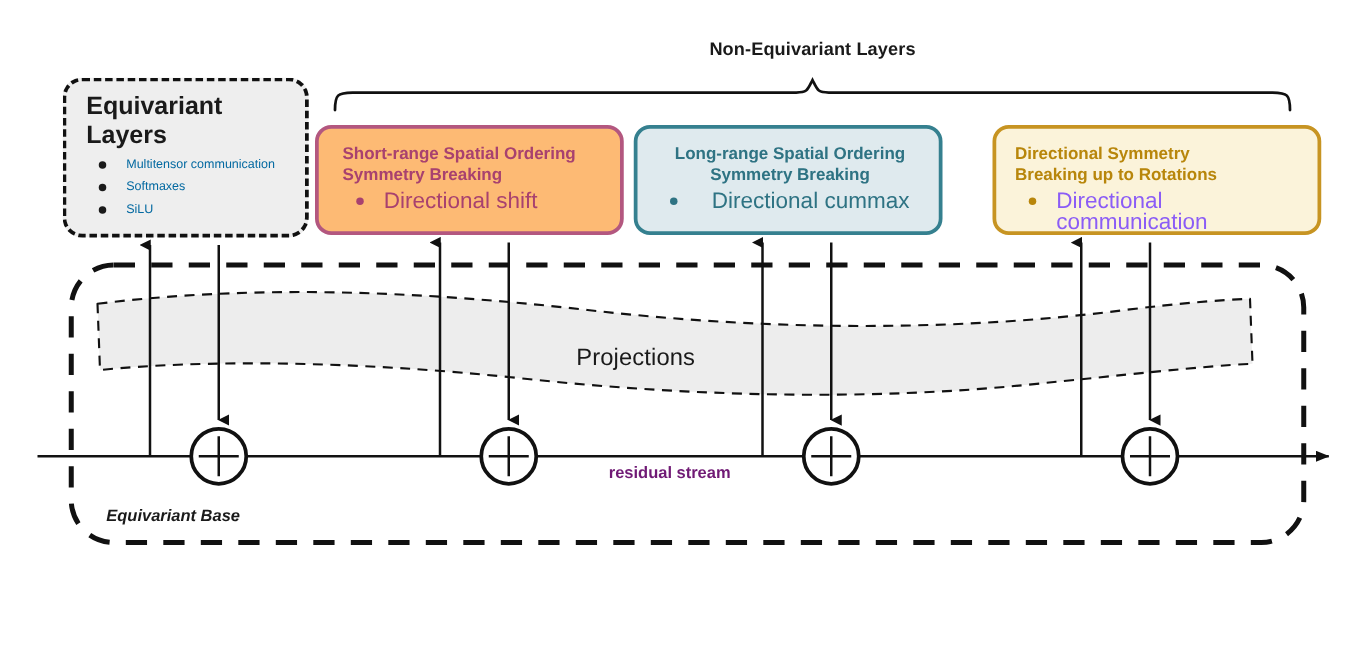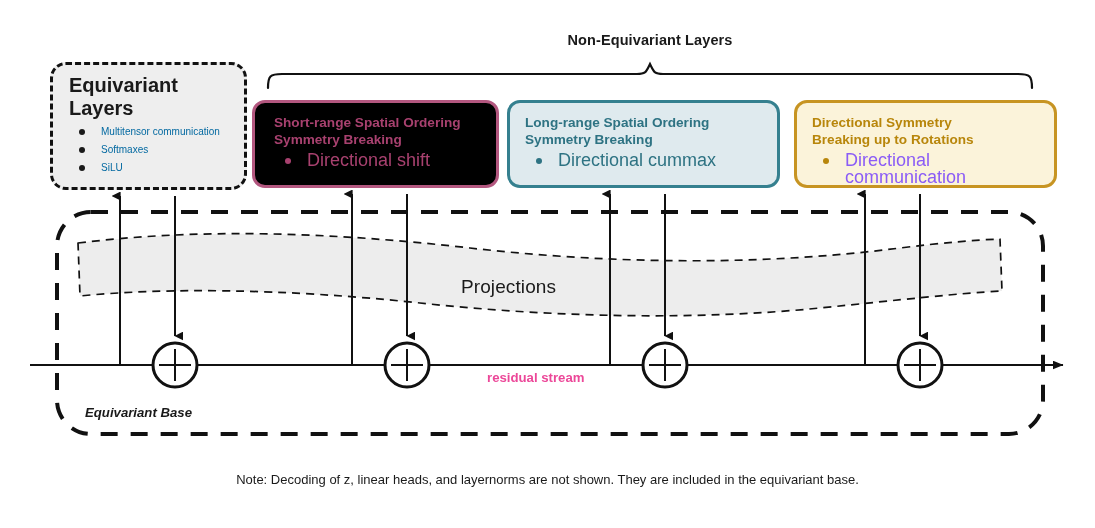--- a/index.html
+++ b/index.html
@@ -112,41 +112,41 @@
   }
   .card-list li .bullet {
     position: absolute;
     left: 11px;
     top: 6px;
     width: 6px;
     height: 6px;
     border-radius: 50%;
   }
   #card-short { left: 252px;  width: 247px; }
-  #card-long  { left: 507px;  width: 273px; }
+  #card-long  { left: 507px;  width: 247px; text-align: center; }
   #card-dir   { left: 762px;  width: 263px; margin-left: 32px; }
 
   
   .projections-label {
     position: absolute;
     left: 461px;
     top: 276px;
     font-size: 19px;
     color: #1a1a1a;
     letter-spacing: 0.1px;
   }
 
   
   .residual-label {
     position: absolute;
     left: 487px;
     top: 370px;
     font-size: 13.2px;
     font-weight: bold;
-    color: #ec4899;
+    color: #701a75;
   }
 
   
   .base-label {
     position: absolute;
     left: 85px;
     top: 405px;
     font-size: 13.2px;
     font-weight: bold;
     color: #1a1a1a;
@@ -266,21 +266,21 @@
         <span class="bullet"></span>
         <span>Softmaxes</span>
       </li>
       <li>
         <span class="bullet"></span>
         <span>SiLU</span>
       </li>
     </ul>
   </div>
 
-  <div class="card" id="card-short" style="border-color: rgb(179, 87, 127); background: #000000; padding-left: 19px;">
+  <div class="card" id="card-short" style="border-color: rgb(179, 87, 127); background: #fdba74; padding-left: 19px;">
     <div class="card-title" style="color: rgb(168, 65, 111);">
       <span>Short-range Spatial Ordering</span><br>
       <span>Symmetry Breaking</span>
     </div>
     <ul class="card-list">
       <li style="color: rgb(168, 65, 111);">
         <span class="bullet" style="background: rgb(168, 65, 111);"></span>
         <span>Directional shift</span>
       </li>
     </ul>
@@ -311,15 +311,14 @@
       </li>
     </ul>
   </div>
 
   <div class="projections-label">Projections</div>
 
   <div class="residual-label">residual stream</div>
 
   <div class="base-label">Equivariant Base</div>
 
-  <div class="footnote">Note: Decoding of z, linear heads, and layernorms are not shown. They are included in the equivariant base.</div>
 
 </div>
 
 </body></html>

